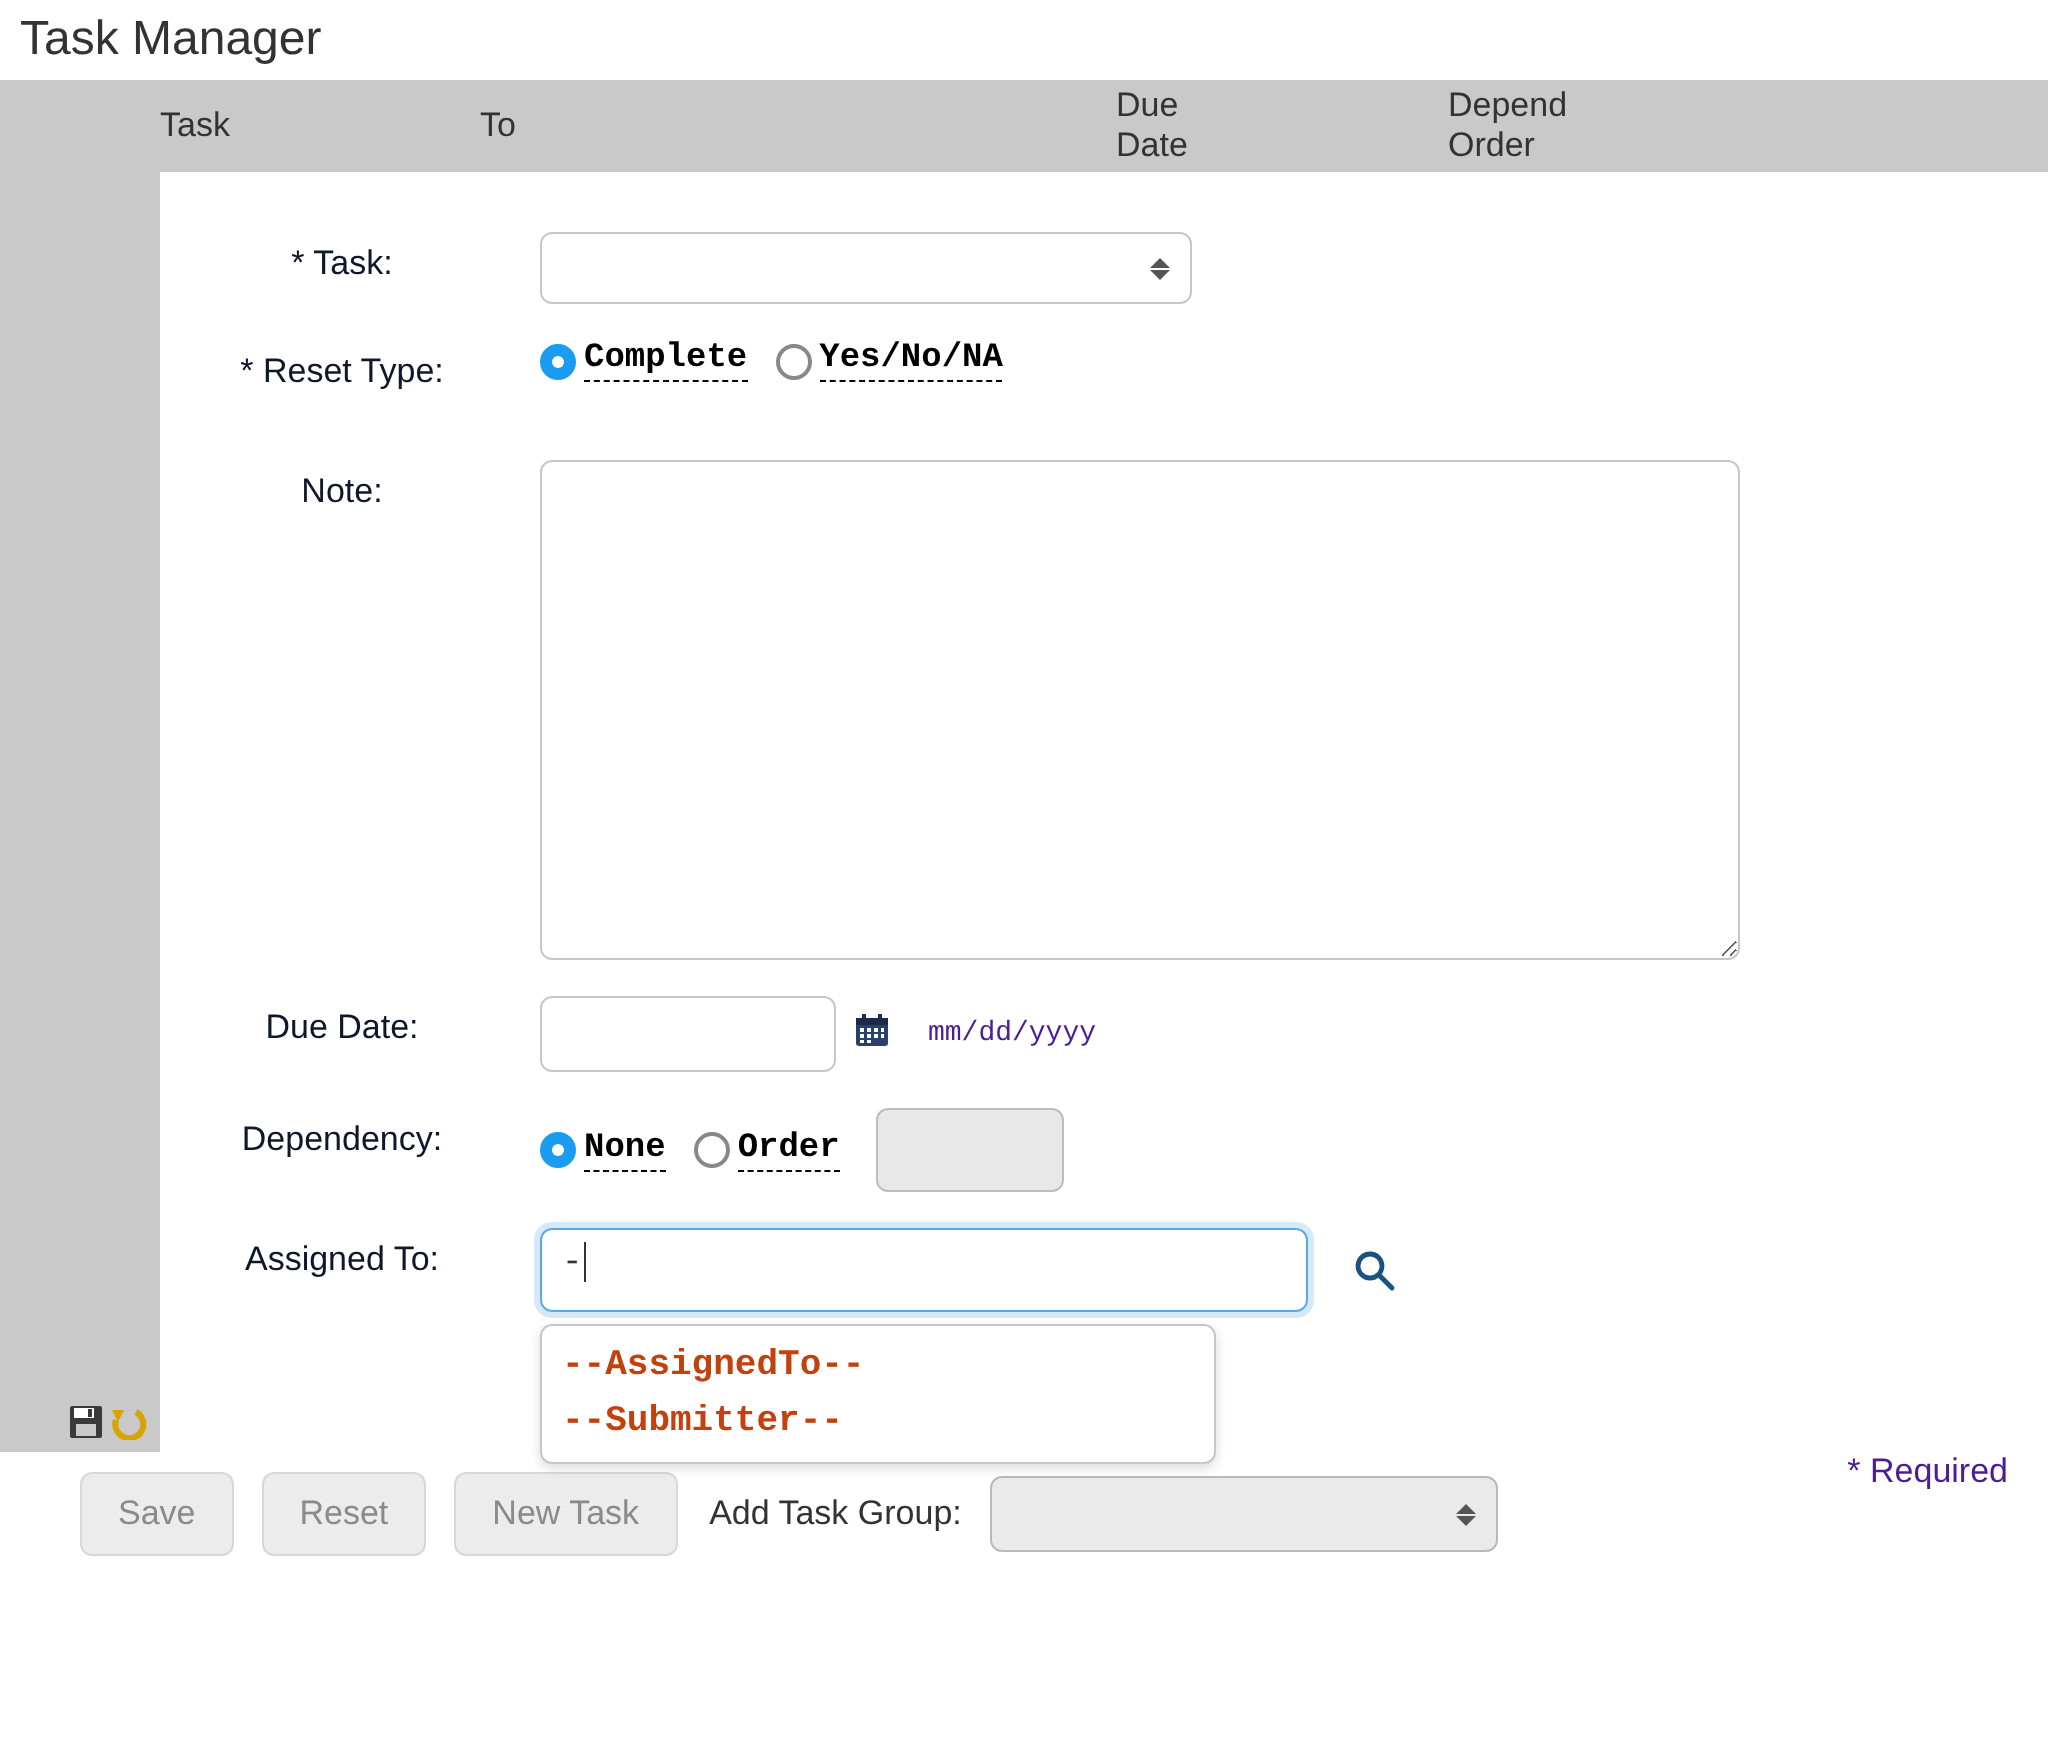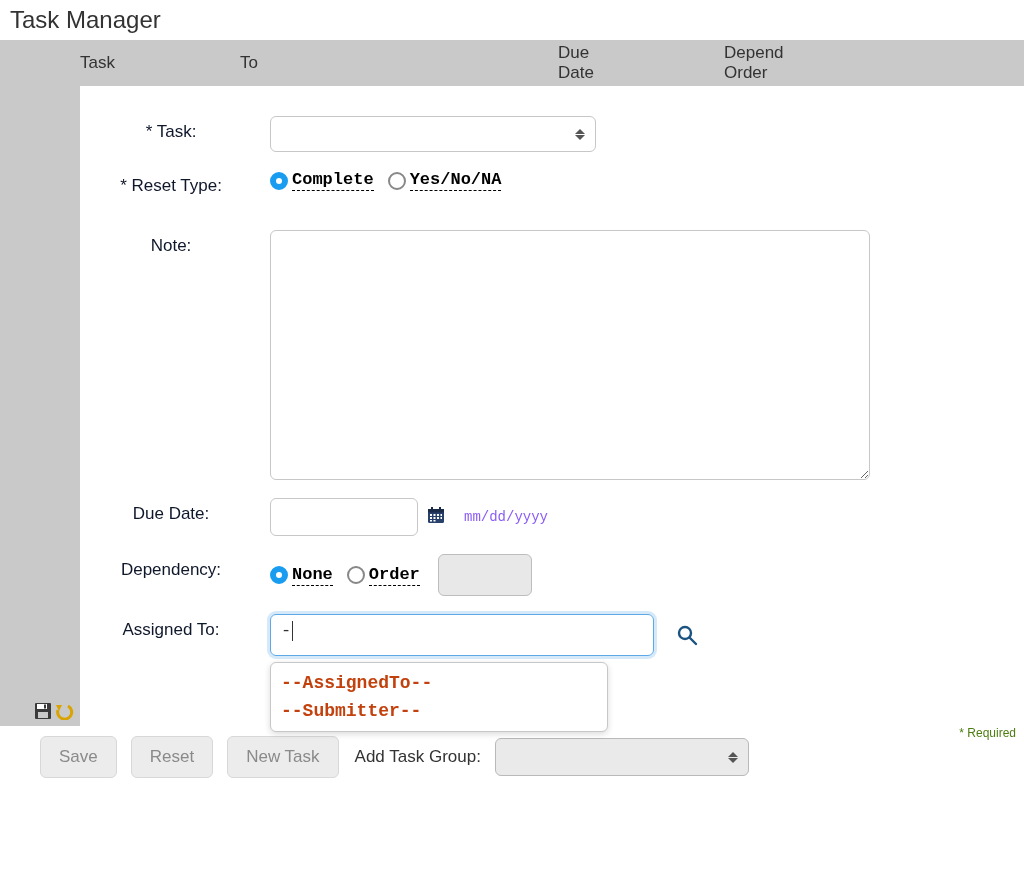--- a/index.html
+++ b/index.html
@@ -154,21 +154,21 @@
     font-size: 15px;
     padding: 6px;
   }
 
   .date-input {
     width: 148px;
     height: 38px;
     border: 1px solid #c7c7c7;
     border-radius: 6px;
   }
-  .date-hint { font-size: 14px; color: #8b5cf6; margin-left: 10px; }
+  .date-hint { font-size: 14px; color: #4c1d95; margin-left: 10px; }
 
   .dep-order-box {
     width: 94px;
     height: 42px;
     border: 1px solid #bdbdbd;
     border-radius: 6px;
     background: #e8e8e8;
     margin-left: 4px;
   }
 
@@ -213,24 +213,24 @@
   .dropdown-item {
     padding: 4px 10px;
     font-weight: bold;
     color: #c2410c;
     font-size: 18px;
     cursor: pointer;
   }
 
   .required-note {
     position: absolute;
-    right: 8px;
+    right: 20px;
     top: 640px;
-    font-size: 12px;
-    color: #4d7c0f;
+    font-size: 17px;
+    color: #4c1d95;
   }
 
   .bottom-bar {
     display: flex;
     align-items: center;
     gap: 14px;
     padding: 6px 0 0 40px;
     margin-top: 4px;
   }
   .btn {

